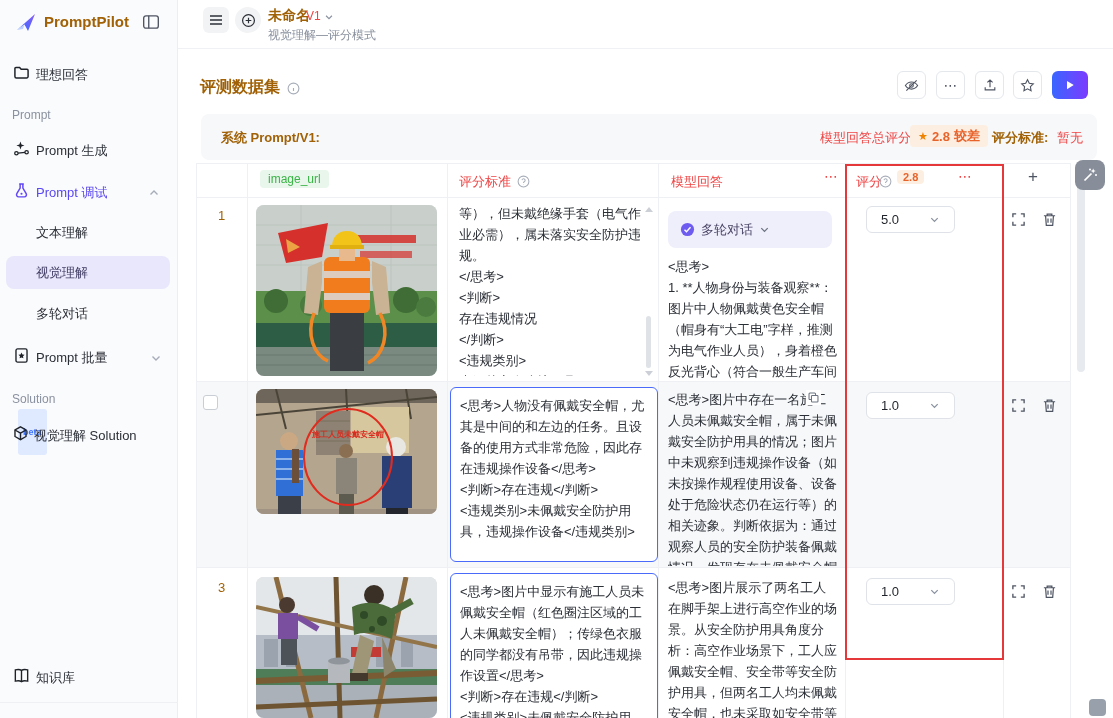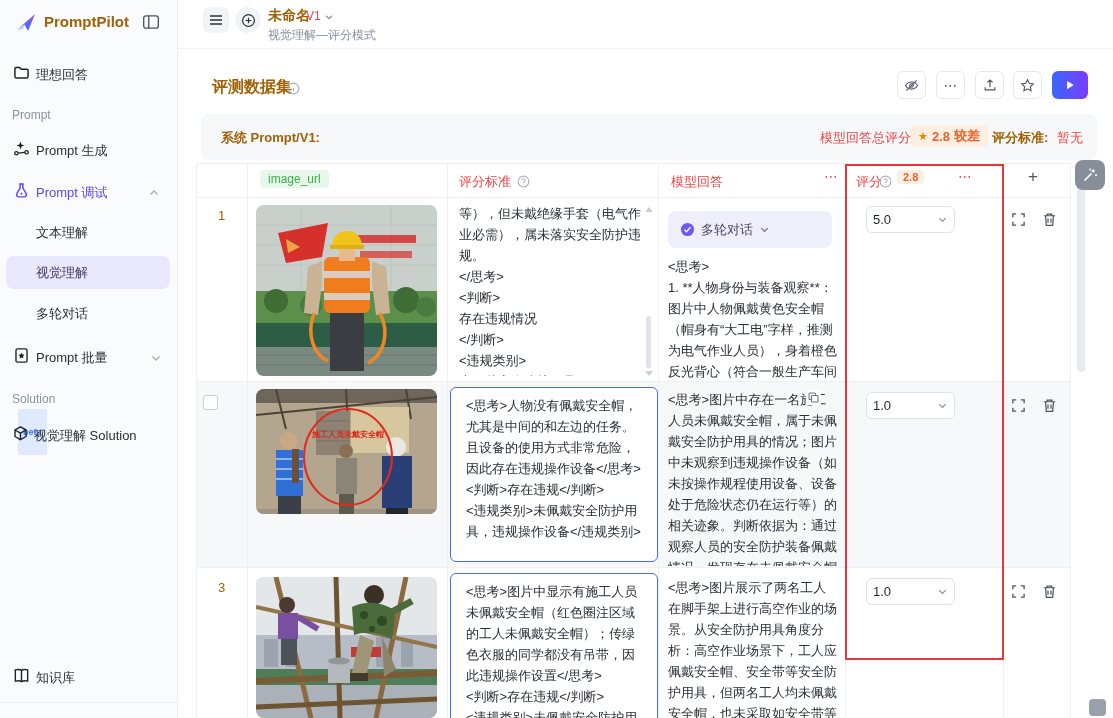--- a/index.html
+++ b/index.html
@@ -9,25 +9,25 @@
   .t11{font-size:11px}.t12{font-size:12px}.t13{font-size:13px}.t14{font-size:14px}.t15{font-size:15px}.t16{font-size:16px}
   .b{font-weight:bold}
   .gray{color:#ef4444}.lgray{color:#8a919f}.dark{color:#a16207}
   .cellTxt{font-size:13px;line-height:21px;color:#2b2f36;white-space:pre-wrap;overflow:hidden;word-break:break-all}
   .iconbtn{display:flex;align-items:center;justify-content:center;background:#fff;border:1px solid #e4e7ec;border-radius:6px;cursor:pointer}
   .ghostbtn{display:flex;align-items:center;justify-content:center;background:#f2f3f5;border-radius:6px;cursor:pointer}
   .navlabel{font-size:13px;color:#2b2f36}
   .vline{background:#eef0f3;width:1px}
   .hline{background:#eef0f3;height:1px}
   .pill-active{background:#e9e7fb;border-radius:8px}
-  .dropdown{background:#fff;border:1px solid #dfe2e8;border-radius:6px;display:flex;align-items:center;justify-content:space-between;padding:0 6px;font-size:13px;color:#1f2329;cursor:pointer}
+  .dropdown{background:#fff;border:1px solid #dfe2e8;border-radius:6px;display:flex;align-items:center;justify-content:space-between;padding:0 14px;font-size:13px;color:#1f2329;cursor:pointer}
   .badge-orange{background:#fdeee2;color:#e8632a;border-radius:4px;font-weight:bold}
   .imgbox{border-radius:8px;overflow:hidden;background:#d8dcdf}
   .imgbox svg{display:block}
-  .blueCell{background:#fff;border:1.5px solid #4a6bfa;border-radius:6px;padding:7px 15px;overflow:hidden}
+  .blueCell{background:#fff;border:1.5px solid #4a6bfa;border-radius:6px;padding:7px 9px;overflow:hidden}
   svg{display:block}
 </style>
 </head>
 <body>
 
 <aside class="abs" style="left:0;top:0;width:178px;height:718px;background:#fafbfd;border-right:1px solid #eceef2">
 
   <div class="abs" style="left:14px;top:10px;width:24px;height:24px">
     <svg width="24" height="24" viewBox="0 0 24 24">
       <defs>
@@ -139,21 +139,21 @@
   <div class="abs t14 b dark" style="left:90px;top:7px">未命名</div>
   <div class="abs t12 gray" style="left:128px;top:9px;cursor:pointer"><span>V1</span></div>
   <div class="abs" style="left:146px;top:12px">
     <svg width="10" height="10" viewBox="0 0 12 12" fill="none" stroke="#8a919f" stroke-width="1.4">
         <path d="M2.5 4.5L6 8l3.5-3.5"></path>
       </svg>
   </div>
   <div class="abs t12 lgray" style="left:90px;top:27px">视觉理解—评分模式</div>
 </header>
 
-<div class="abs t16 b dark" style="left:212px;top:77px">评测数据集</div>
+<div class="abs t16 b dark" style="left:200px;top:77px">评测数据集</div>
 <div class="abs" style="left:287px;top:82px">
   <svg width="13" height="13" viewBox="0 0 14 14" fill="none" stroke="#a7adb8" stroke-width="1.2">
       <circle cx="7" cy="7" r="5.8"></circle>
       <path d="M7 6.4v3.4M7 4.2v.2"></path>
     </svg>
 </div>
 
 <div class="abs iconbtn" style="left:897px;top:71px;width:29px;height:28px">
   <svg width="15" height="15" viewBox="0 0 16 16" fill="none" stroke="#4e5462" stroke-width="1.2">
       <path d="M1.5 8s2.4-3.8 6.5-3.8S14.5 8 14.5 8 12.1 11.8 8 11.8 1.5 8 1.5 8z"></path>

